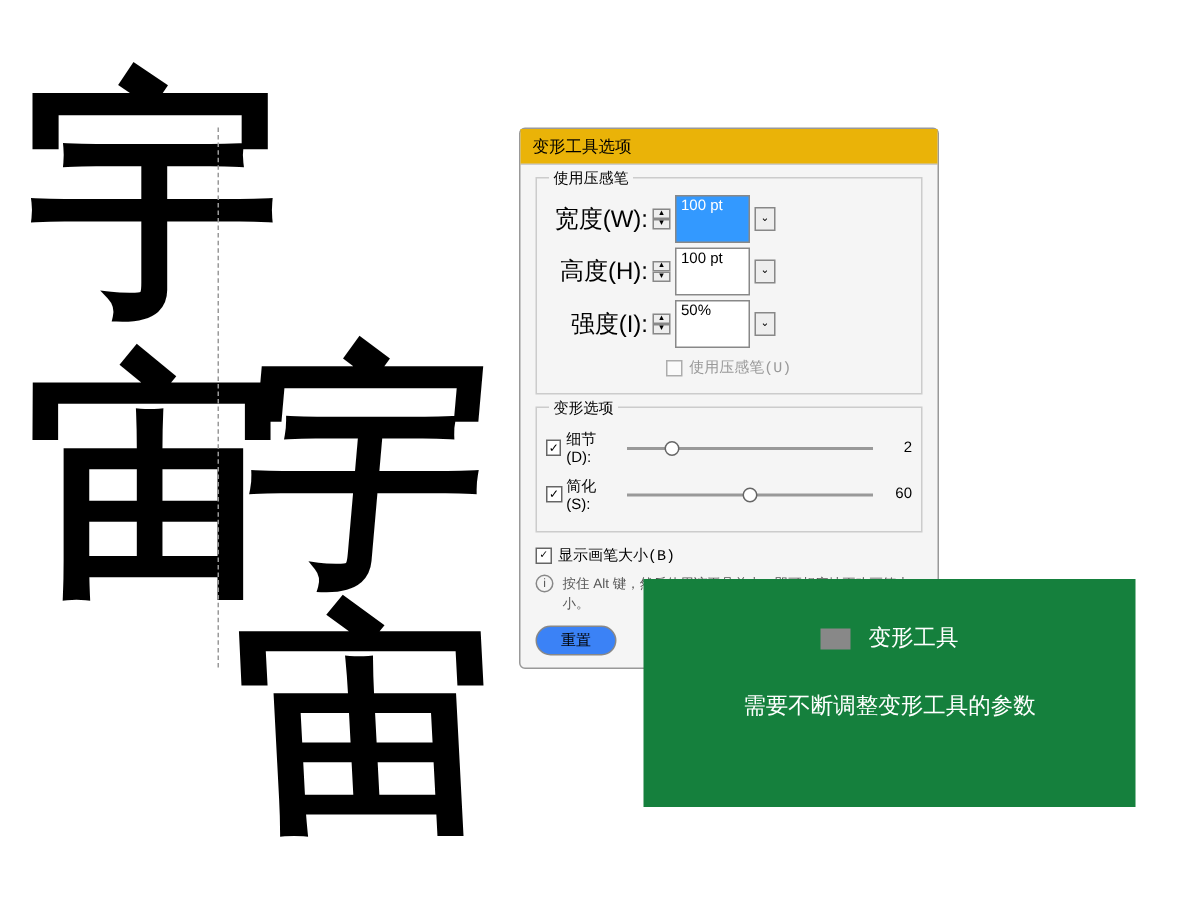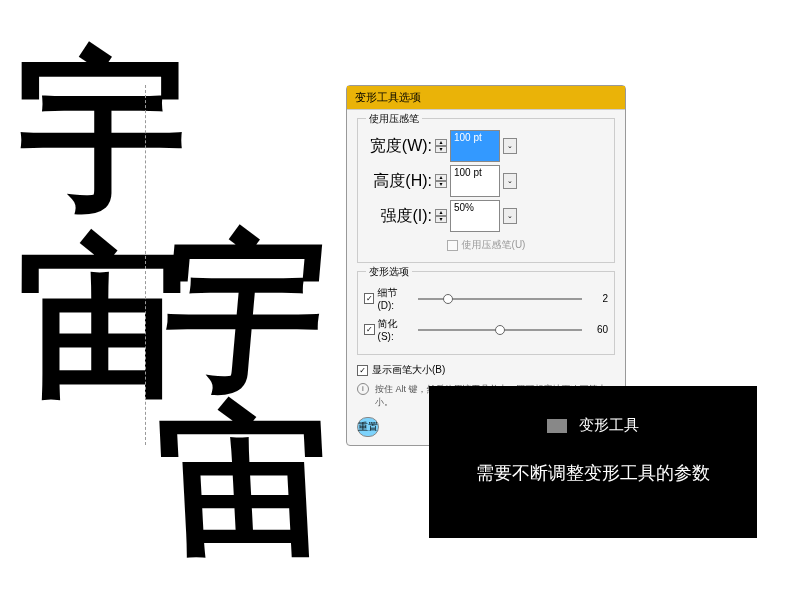--- a/index.html
+++ b/index.html
@@ -16,35 +16,35 @@
     .panel { padding: 8px 10px; }
     .group { border: 1px solid #ccc; padding: 8px 6px 6px; margin-bottom: 8px; position: relative; background: #f5f5f5; }
     .group-label { position: absolute; top: -7px; left: 8px; background: #f5f5f5; padding: 0 3px; font-size: 10px; }
     .row { display: flex; align-items: center; margin: 3px 0; gap: 3px; }
     .row-label { width: 68px; text-align: right; font-size: 16px; }
     .spinner { display: flex; flex-direction: column; width: 12px; }
     .spinner span { height: 7px; border: 1px solid #888; background: #eee; font-size: 6px; line-height: 5px; text-align: center; }
     .input-box { width: 50px; height: 32px; border: 1px solid #888; padding: 1px 3px; font-size: 10px; background: #fff; }
     .input-box.selected { background: #3399ff; color: #fff; }
     .dropdown { width: 14px; height: 16px; border: 1px solid #888; background: #eee; font-size: 7px; text-align: center; line-height: 14px; }
-    .checkbox-row { display: flex; align-items: center; gap: 4px; margin: 4px 0; font-size: 10px; }
+    .checkbox-row { display: flex; align-items: center; gap: 4px; margin: 4px 0; font-size: 10px; font-family: Liberation Mono, monospace; }
     .cb { width: 11px; height: 11px; border: 1px solid #666; background: #fff; display: inline-flex; align-items: center; justify-content: center; font-size: 8px; }
     .slider-row { display: flex; align-items: center; gap: 6px; font-size: 10px; margin: 6px 0; }
     .slider-label { width: 48px; display: flex; align-items: center; gap: 3px; }
     .slider-track { flex: 1; height: 2px; background: #999; position: relative; }
     .slider-thumb { position: absolute; width: 10px; height: 10px; background: #fff; border: 1px solid #666; border-radius: 50%; top: -4px; transform: translateX(-50%); }
     .slider-val { width: 20px; text-align: right; }
     .info-row { display: flex; gap: 6px; font-size: 9px; color: #555; margin: 6px 0; }
     .info-icon { width: 12px; height: 12px; border: 1px solid #888; border-radius: 50%; font-size: 8px; text-align: center; line-height: 10px; flex-shrink: 0; }
-    .btn { border: 1px solid #888; background: #7dd3fc; border-radius: 10px; padding: 2px 0; font-size: 10px; cursor: pointer; }
+    .btn { border: 1px solid #888; background: #3b82f6; border-radius: 10px; padding: 2px 16px; font-size: 10px; cursor: pointer; }
     
-    .black-box { position: absolute; left: 429px; top: 386px; width: 328px; height: 152px; background: #000000; color: #fff; padding: 30px 20px; text-align: center; }
+    .black-box { position: absolute; left: 429px; top: 386px; width: 328px; height: 152px; background: #15803d; color: #fff; padding: 30px 20px; text-align: center; }
     .bb-title { display: flex; align-items: center; justify-content: center; gap: 12px; font-size: 15px; margin-bottom: 26px; }
     .bb-icon { width: 20px; height: 14px; background: #888; display: inline-block; }
-    .bb-text { font-size: 18px; }
+    .bb-text { font-size: 15px; }
   </style>
 </head>
 <body>
 
 <div class="calligraphy cal-1">
   <div>宇</div>
   <div>宙</div>
 </div>
 
 <div class="divider"></div>

